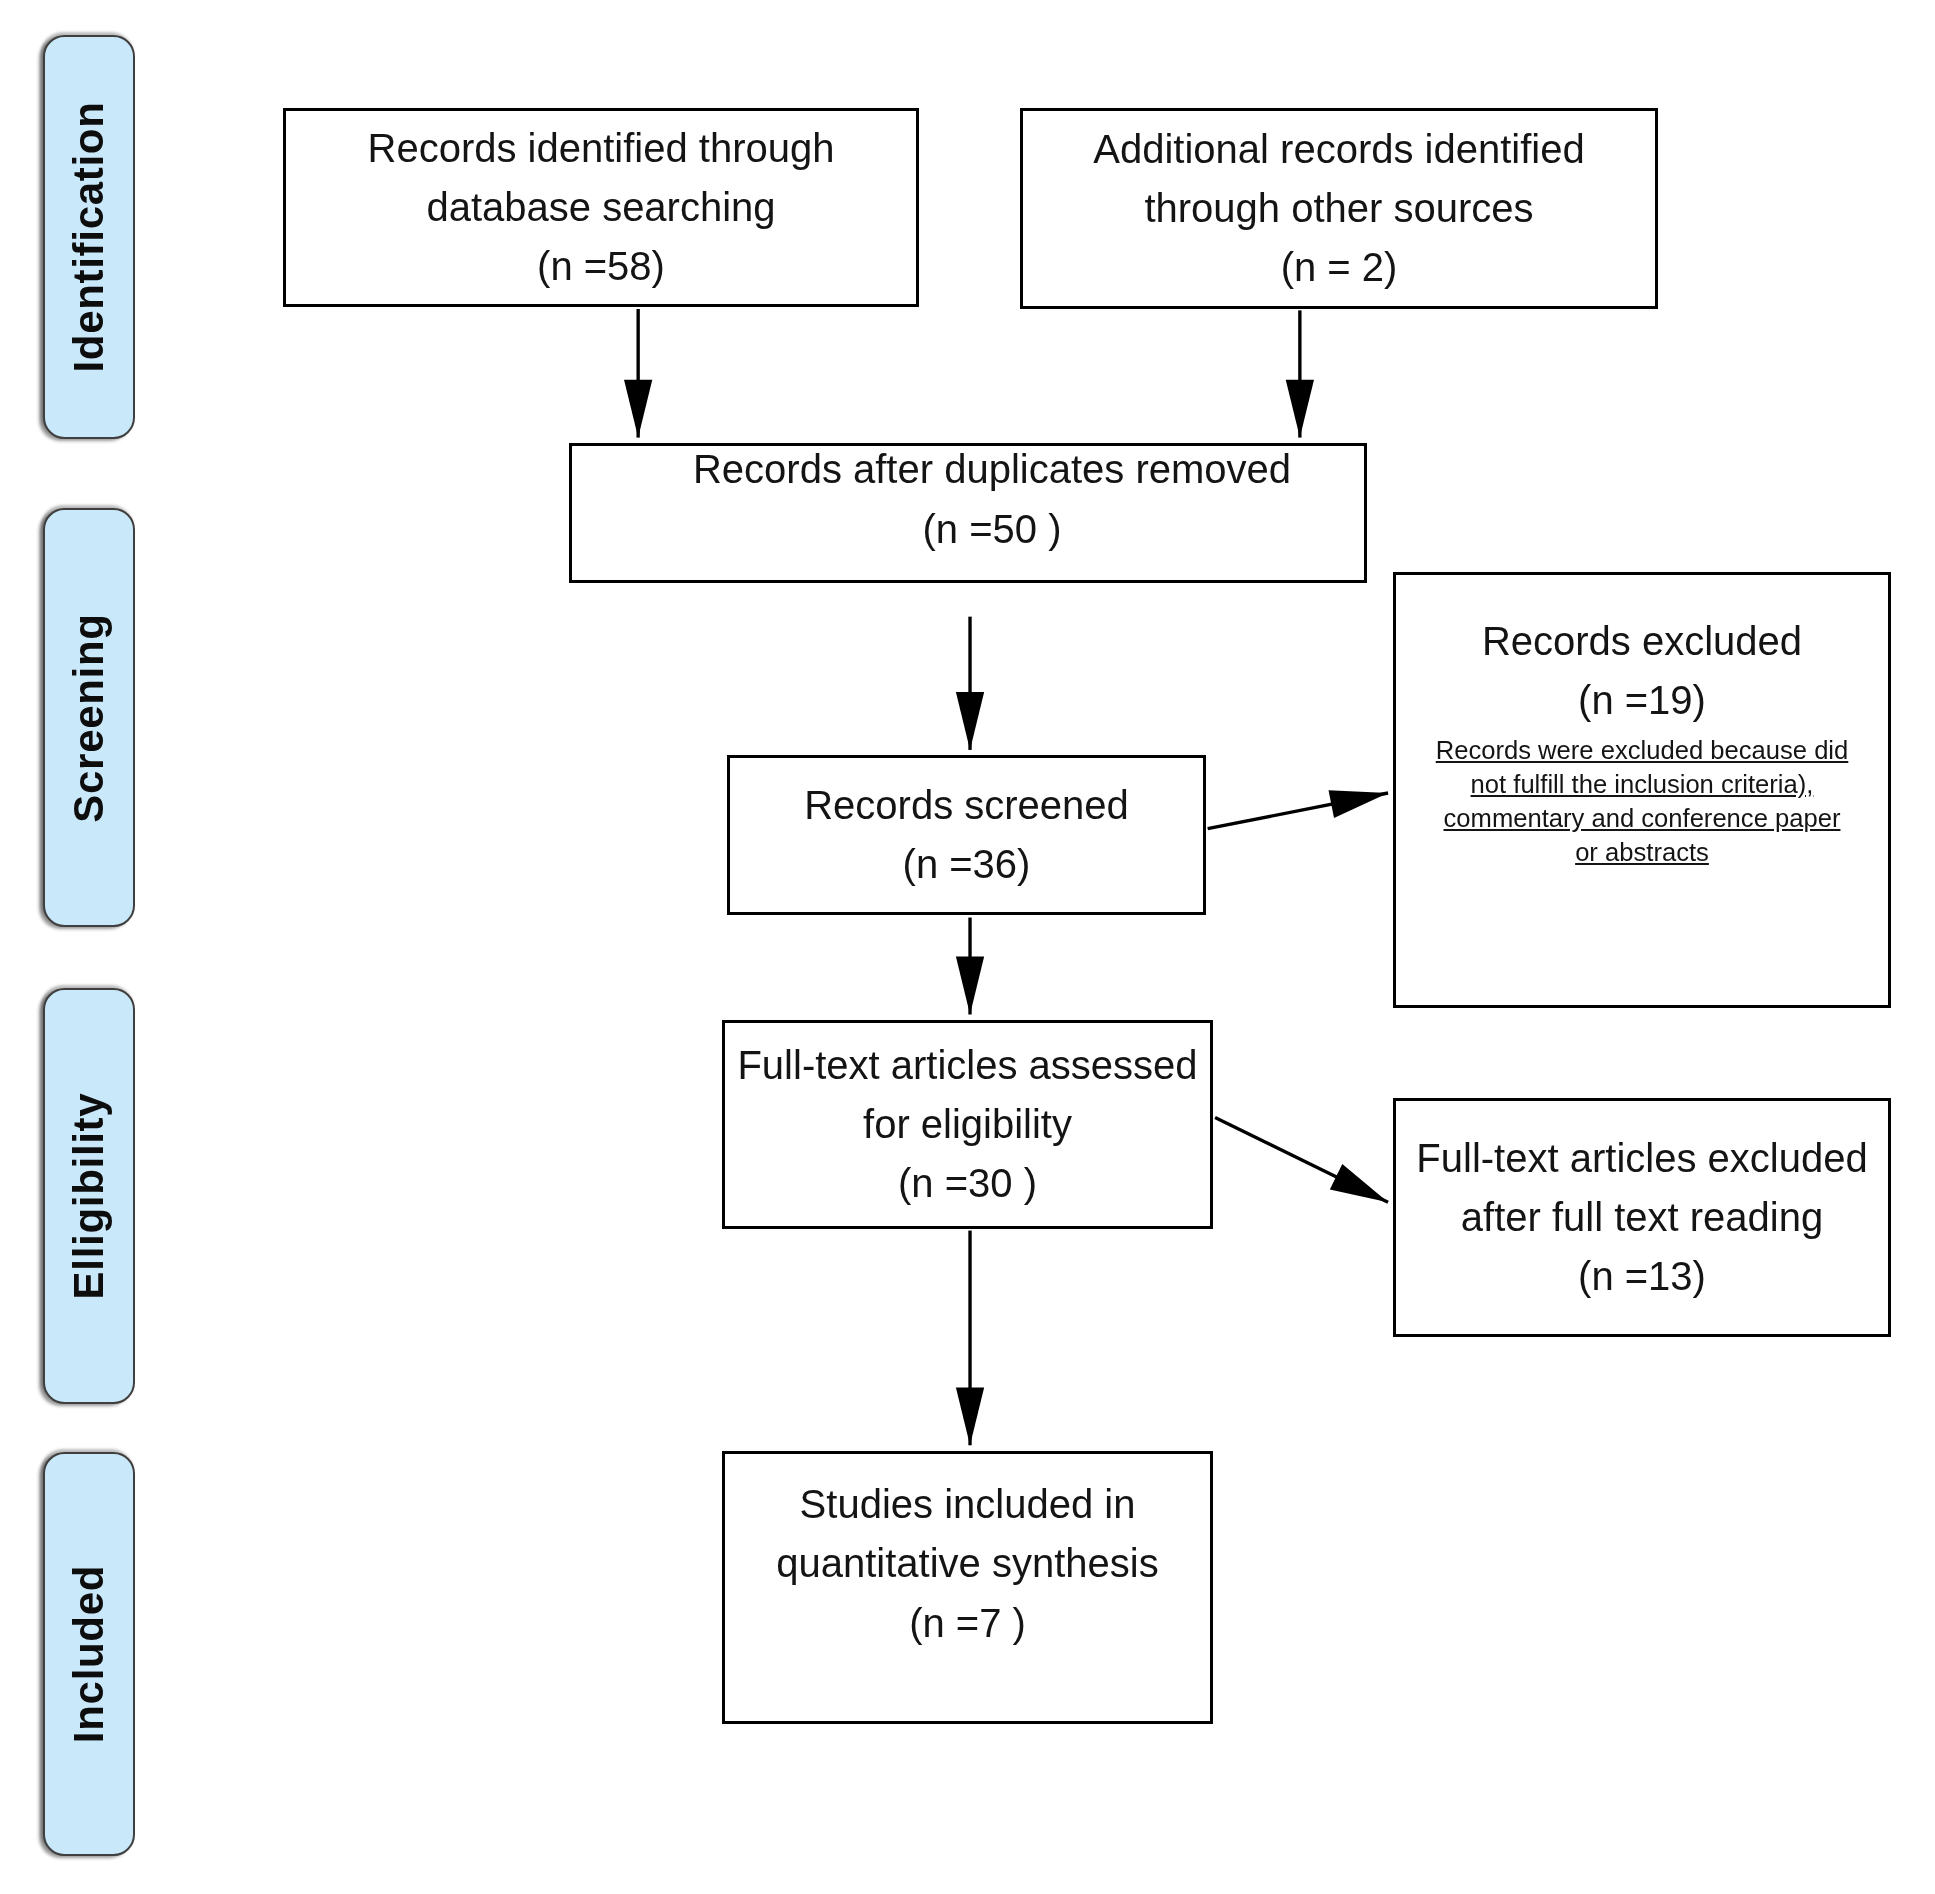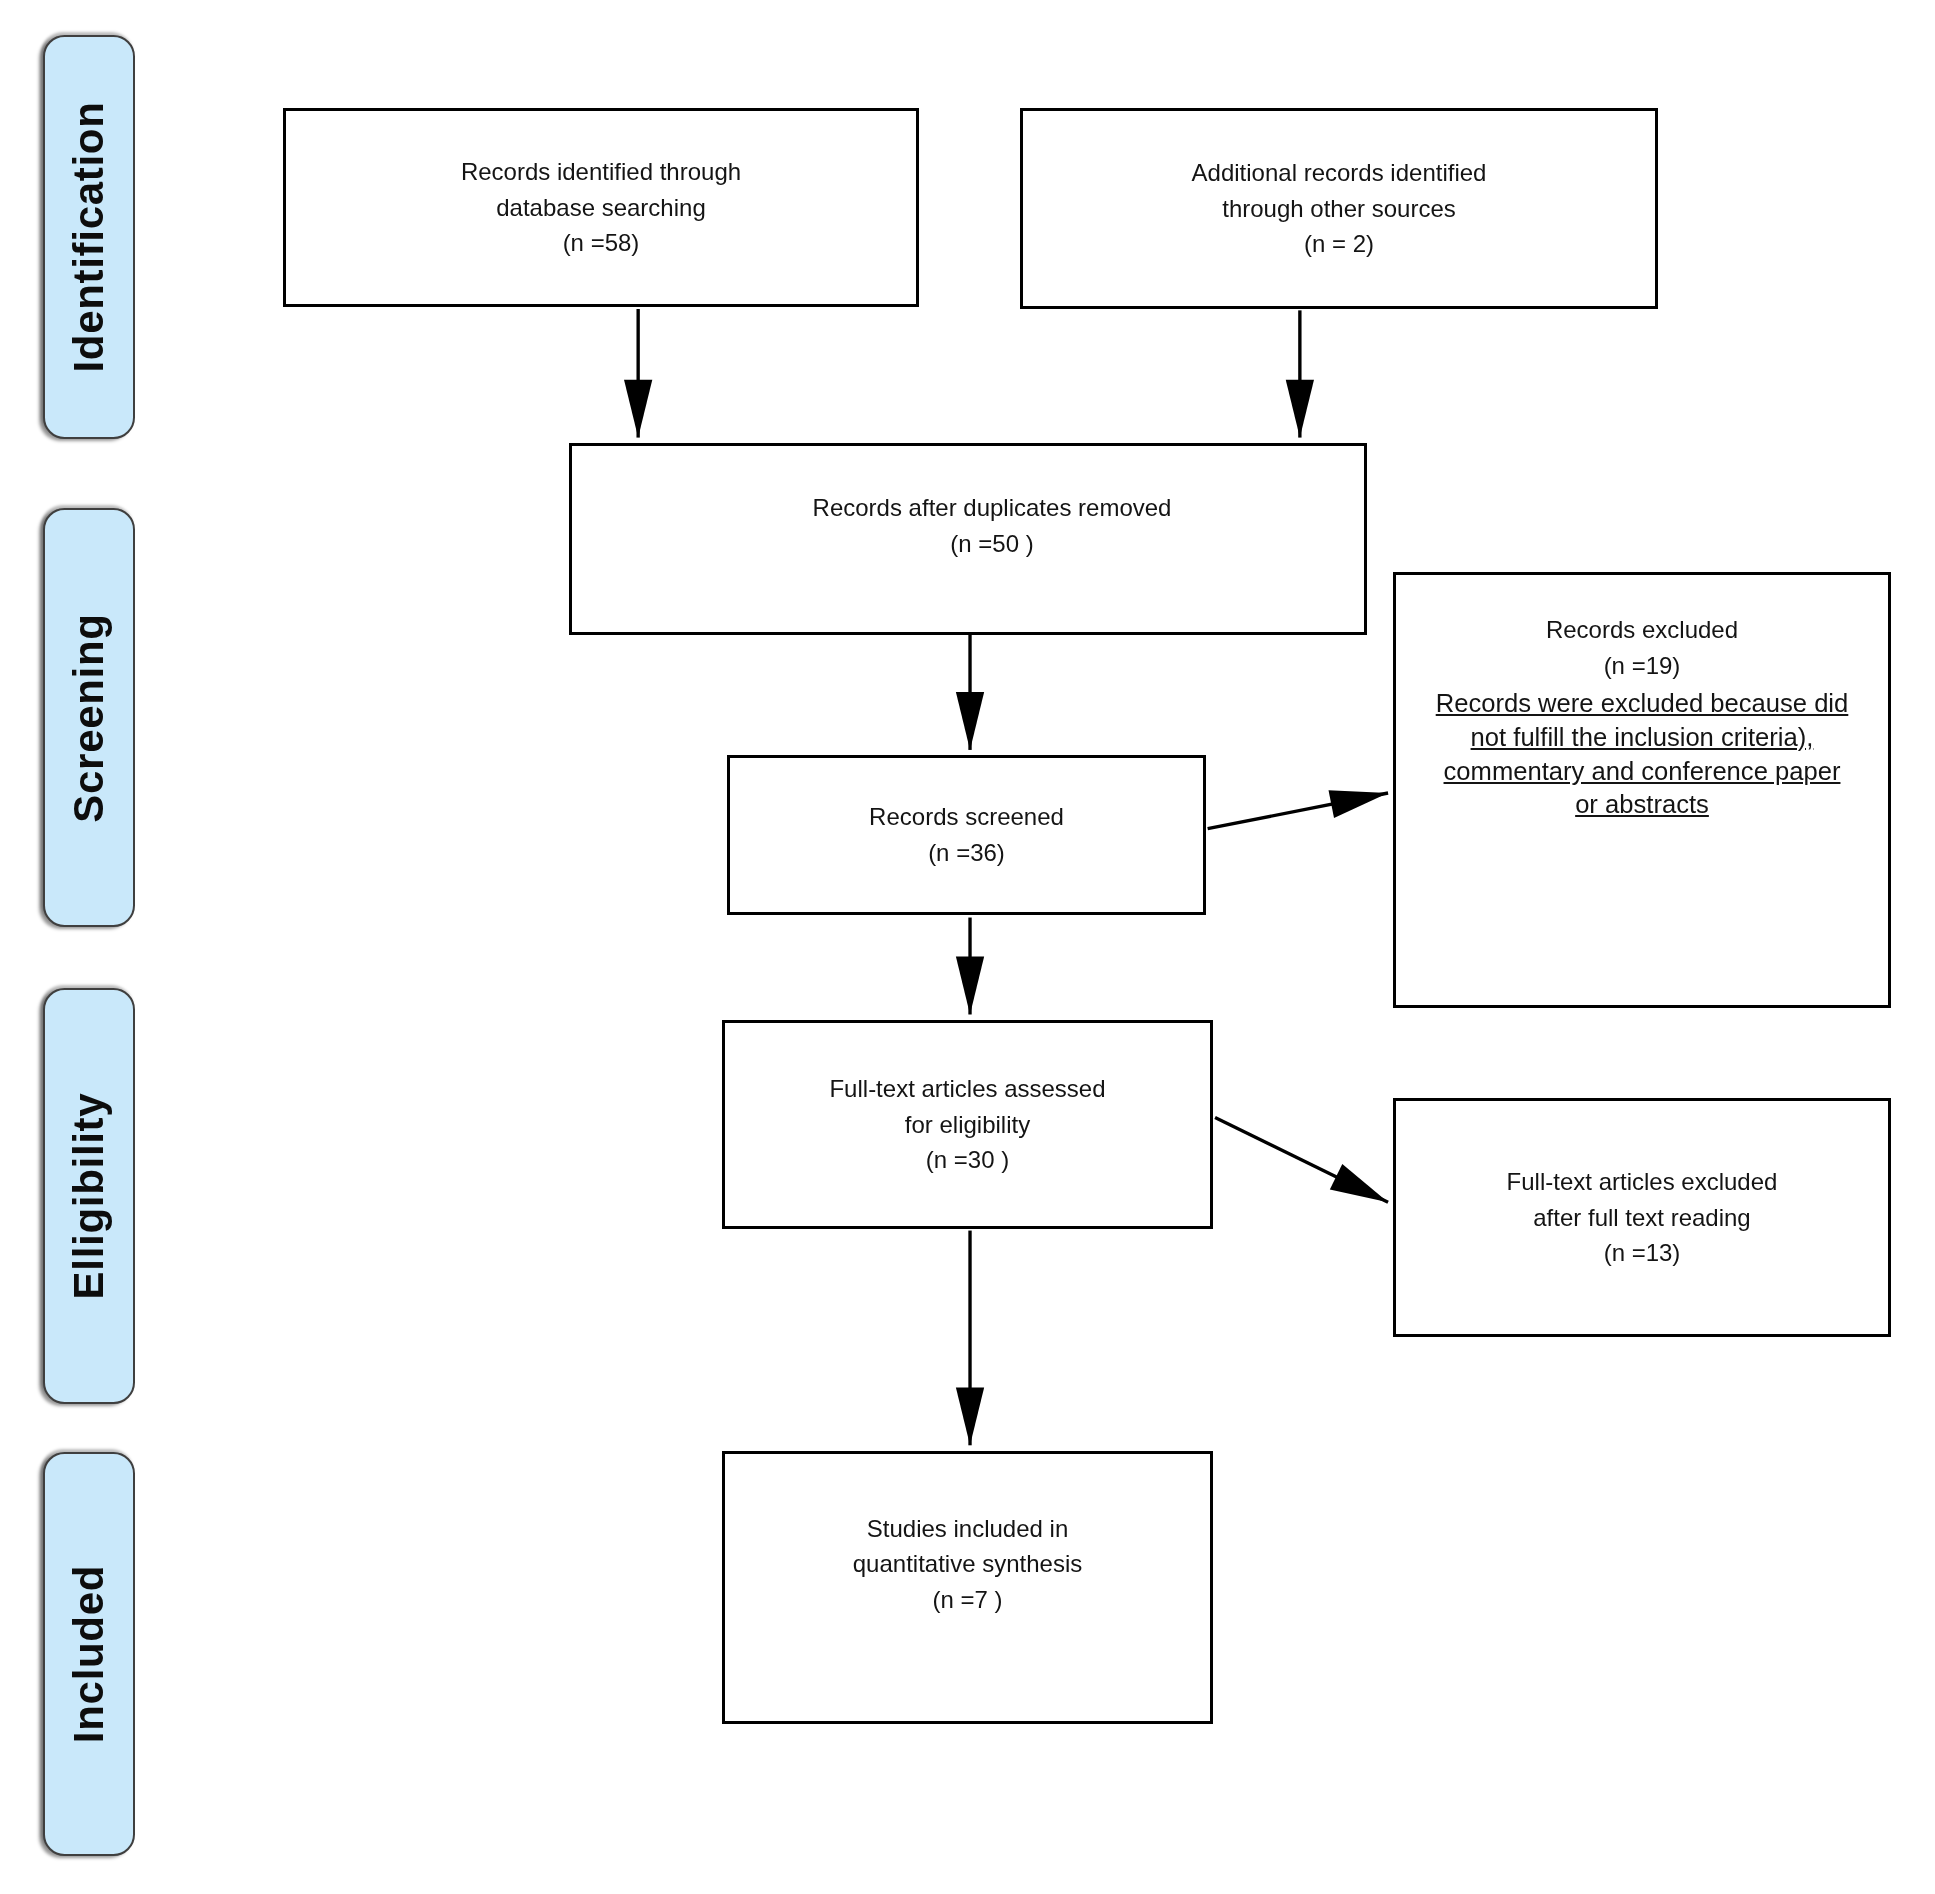--- a/index.html
+++ b/index.html
@@ -67,35 +67,35 @@
     background: var(--box-fill);
     border: 3.4px solid var(--box-border);
     display: flex;
     flex-direction: column;
     align-items: center;
     justify-content: center;
     text-align: center;
   }
   .node-text {
     white-space: pre-line;
-    font-size: 24px;
+    font-size: 40px;
     line-height: 1.48;
     color: #141414;
   }
   .node-note {
     white-space: pre-line;
     font-size: 25.6px;
     line-height: 1.32;
     margin-top: 4px;
     color: #141414;
     text-decoration: underline;
   }
   #box-identified        { left: 283px;  top: 108px;  width: 636px;  height: 199px; }
   #box-additional        { left: 1020px; top: 108px;  width: 638px;  height: 201px; }
-  #box-deduped           { left: 569px;  top: 443px;  width: 798px; height: 192px; padding-bottom: 27px; padding-left: 48px; }
+  #box-deduped           { left: 569px;  top: 443px;  width: 798px; height: 140px; padding-bottom: 27px; padding-left: 48px; }
   #box-screened          { left: 727px; top: 755px; width: 479px;  height: 160px; }
   #box-excluded          { left: 1393px; top: 572px;  width: 498px;  height: 436px; justify-content: flex-start; padding-top: 37px; }
   #box-fulltext          { left: 722px; top: 1020px; width: 491px;  height: 209px; }
   #box-fulltext-excluded { left: 1393px; top: 1098px; width: 498px;  height: 239px; }
   #box-included-studies  { left: 722px; top: 1451px; width: 491px;  height: 273px; padding-bottom: 47px; justify-content: center; }
 </style>
 </head>
 <body>
 
 <div id="canvas">

